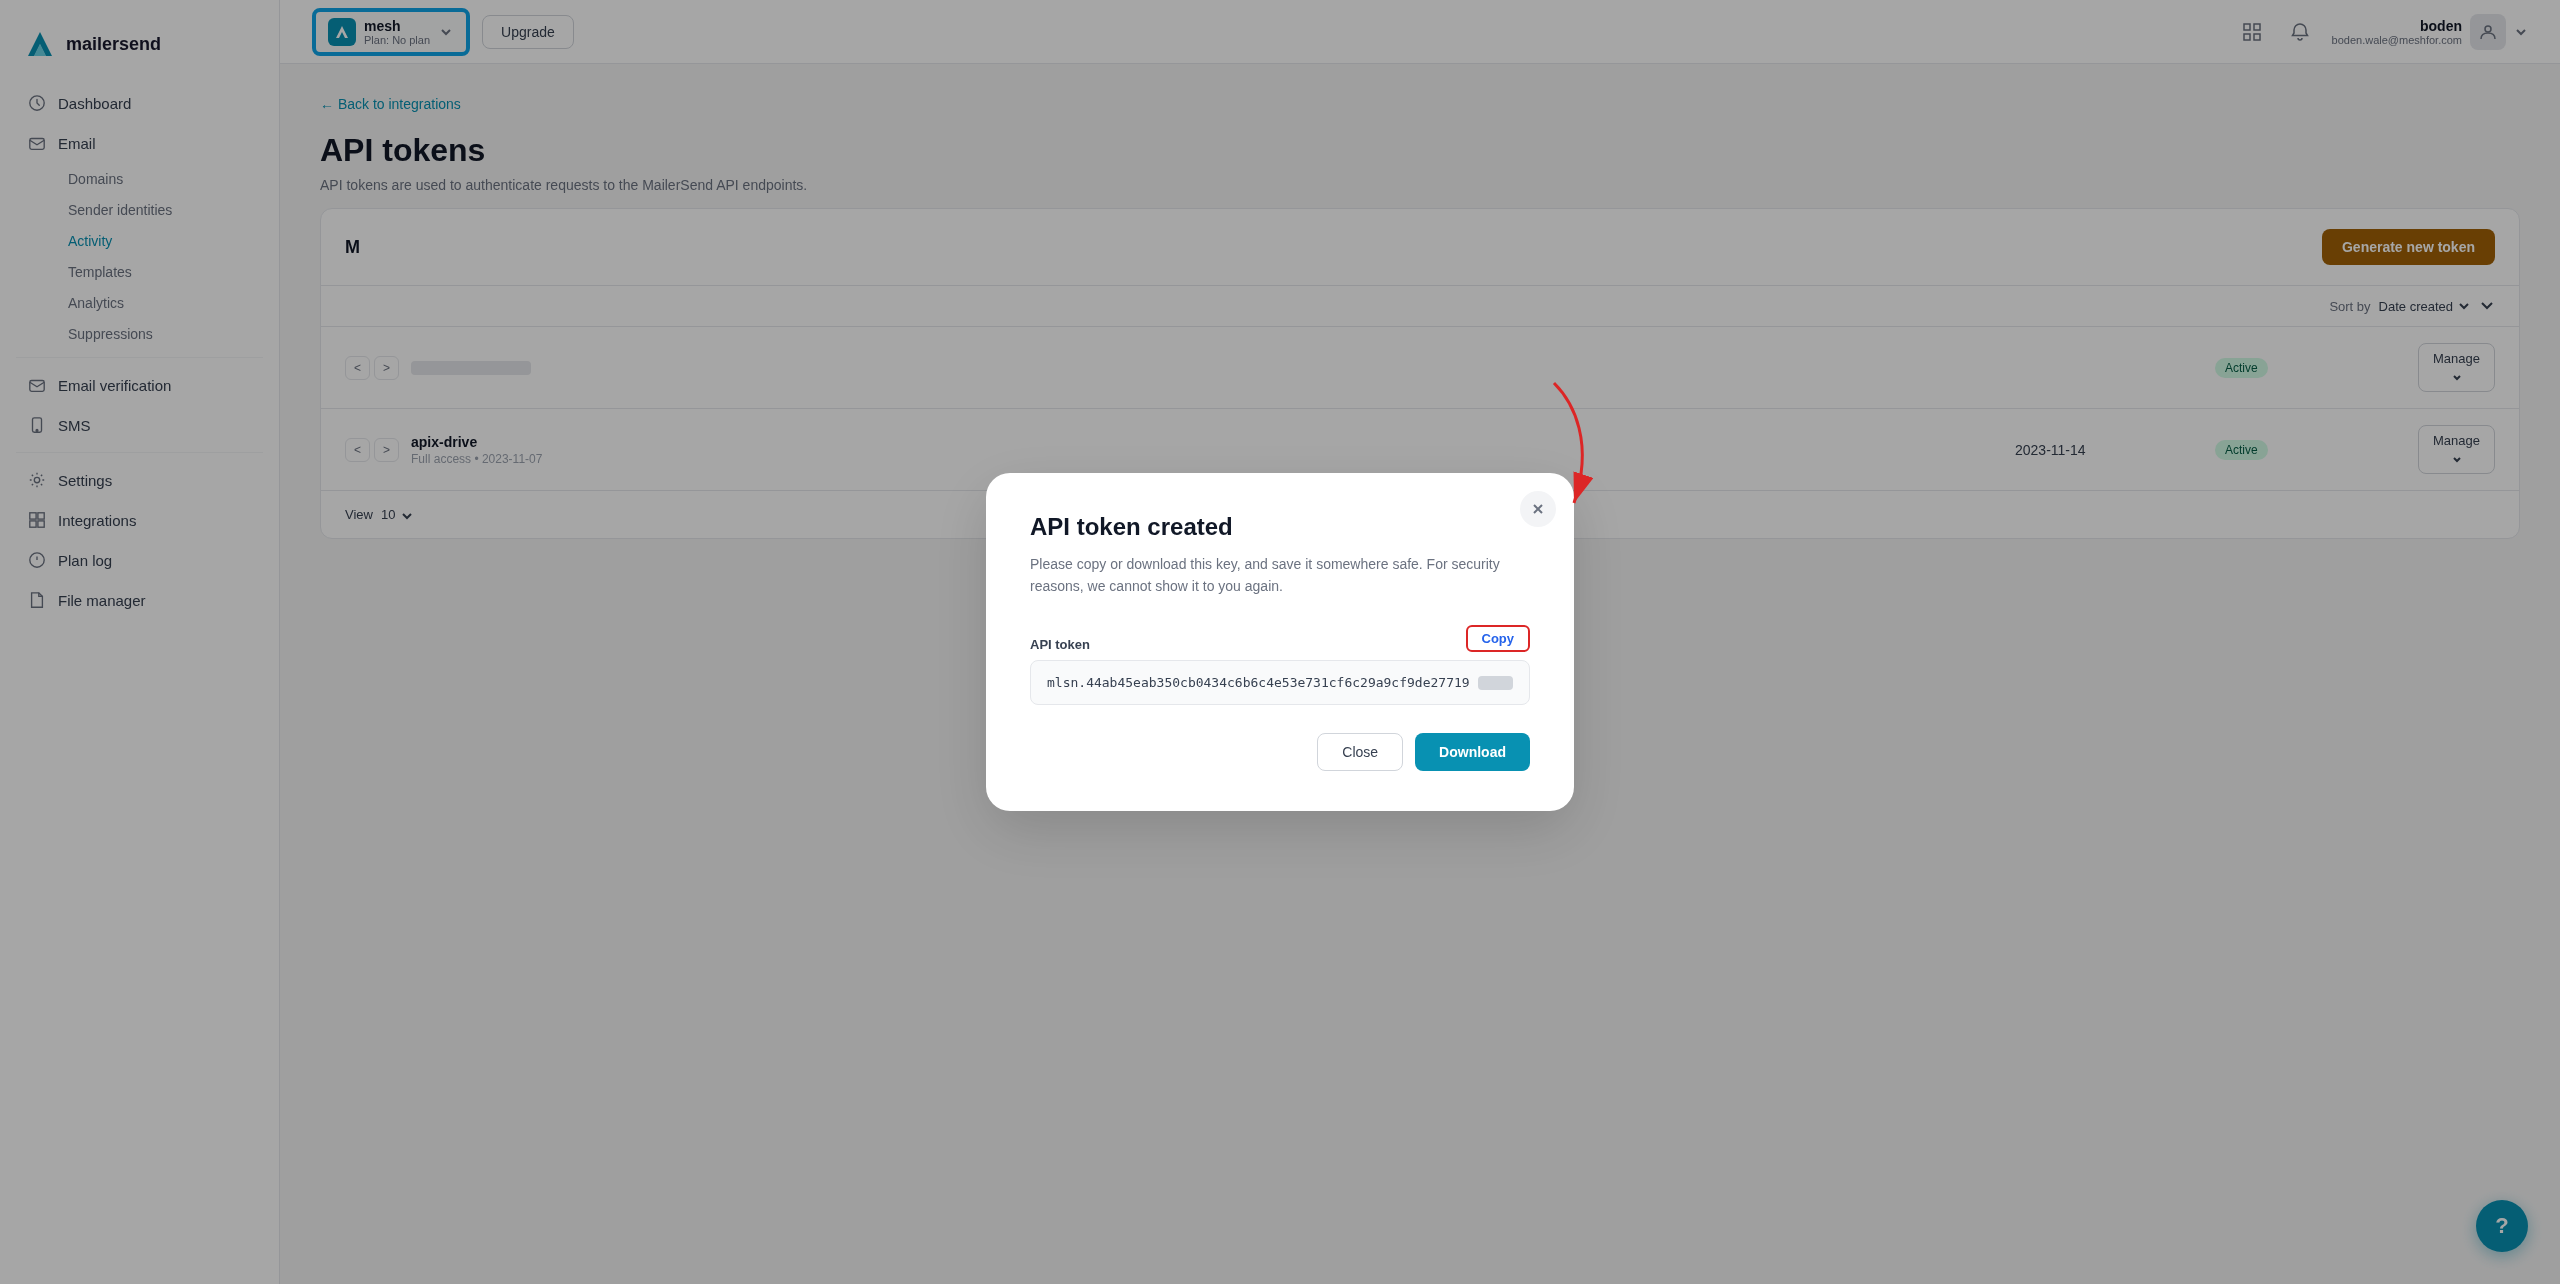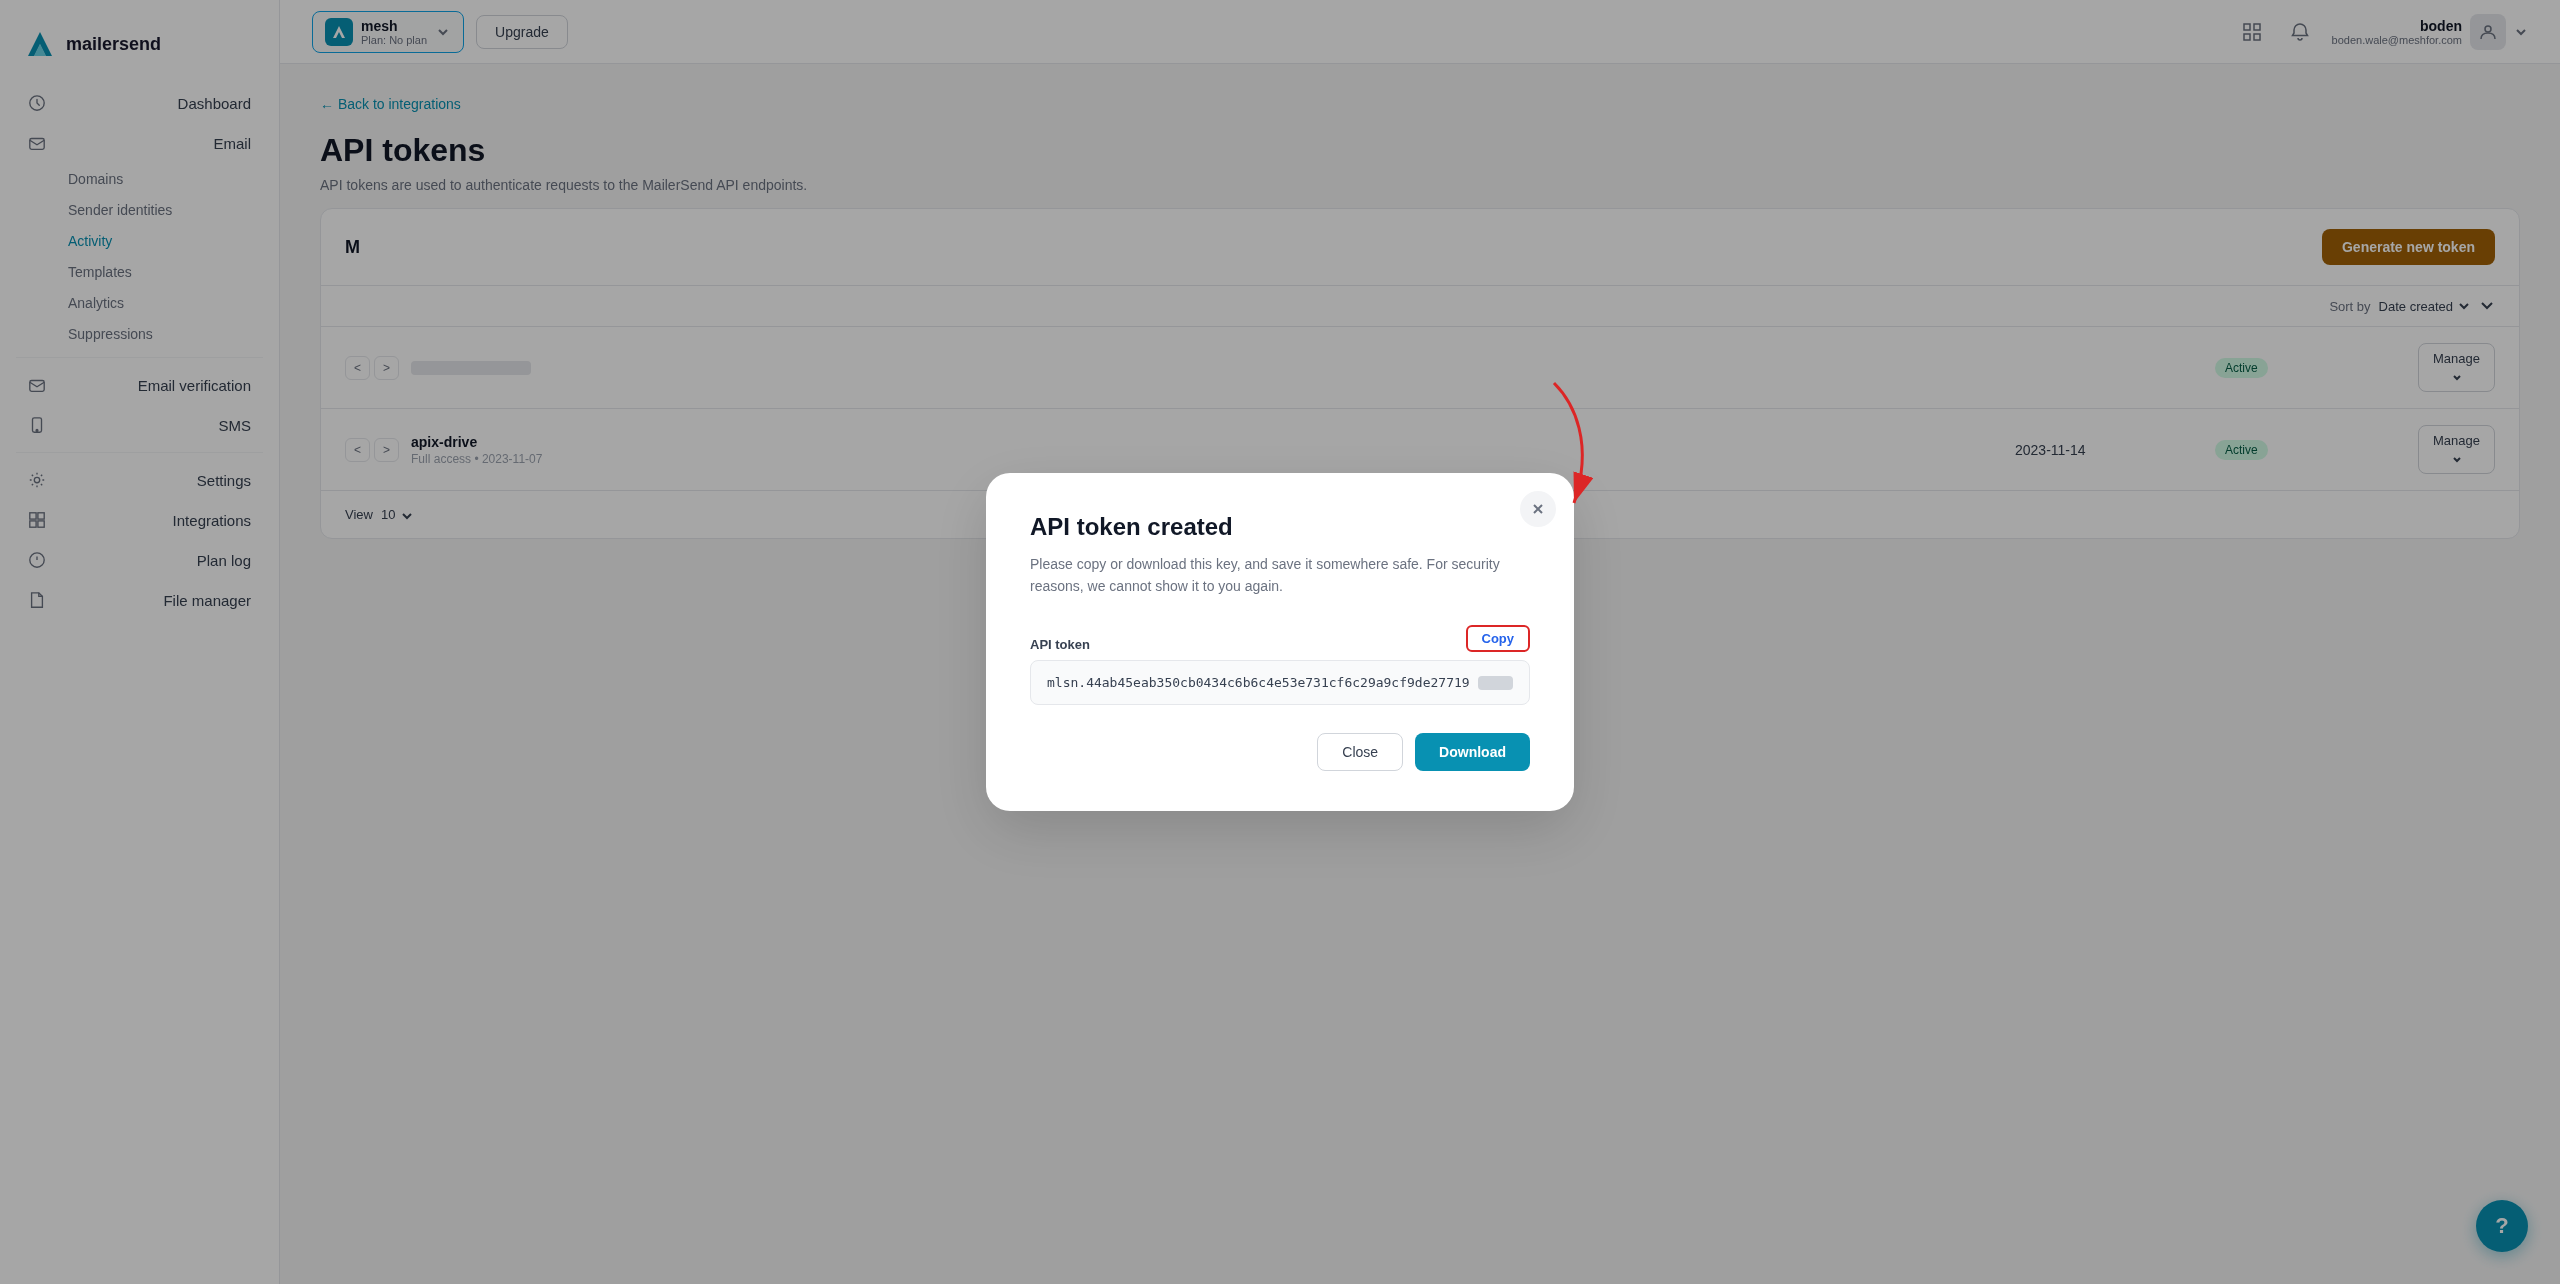--- a/index.html
+++ b/index.html
@@ -34,21 +34,20 @@
     .nav-item {
       display: flex;
       align-items: center;
       gap: 12px;
       padding: 10px 12px;
       border-radius: 8px;
       cursor: pointer;
       color: #374151;
       font-size: 15px;
       margin-bottom: 2px;
-      justify-content: space-between;
     }
     .nav-item .nav-icon { width: 18px; height: 18px; color: #6b7280; }
     .nav-sub { padding-left: 40px; }
     .nav-sub-item {
       display: block;
       padding: 7px 12px;
       color: #6b7280;
       font-size: 14px;
       cursor: pointer;
       border-radius: 6px;
@@ -76,21 +75,21 @@
       align-items: center;
       justify-content: space-between;
     }
     .header-left { display: flex; align-items: center; gap: 12px; }
     .workspace-selector {
       display: flex;
       align-items: center;
       gap: 8px;
       padding: 6px 12px;
       background: #f9fafb;
-      border: 1px solid #0ea5e9;
+      border: 4px solid #0ea5e9;
       border-radius: 8px;
       cursor: pointer;
     }
     .workspace-icon {
       width: 28px;
       height: 28px;
       background: #0891b2;
       border-radius: 6px;
       display: flex;
       align-items: center;

